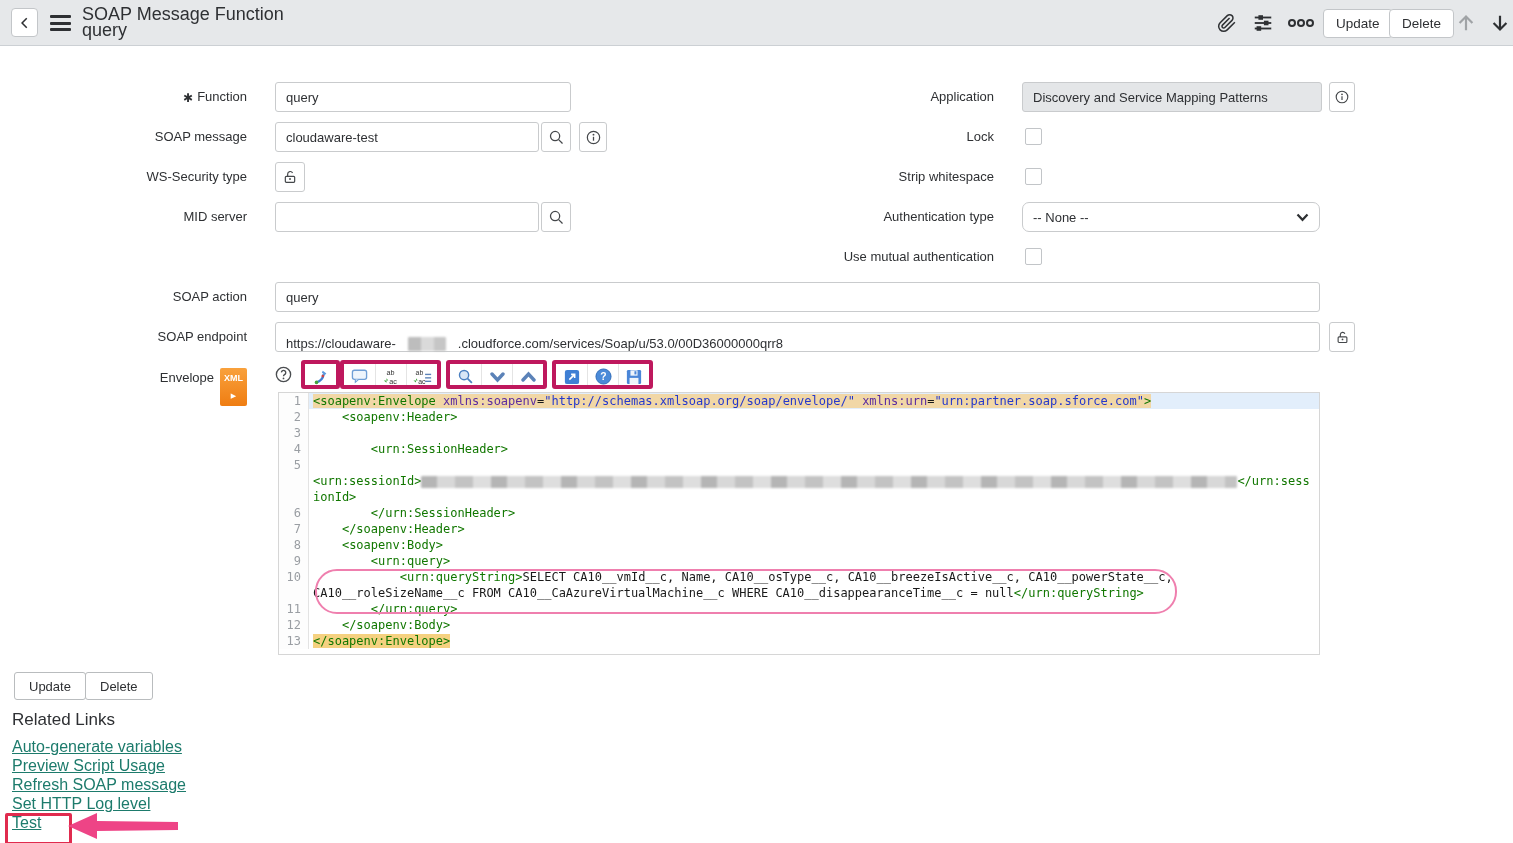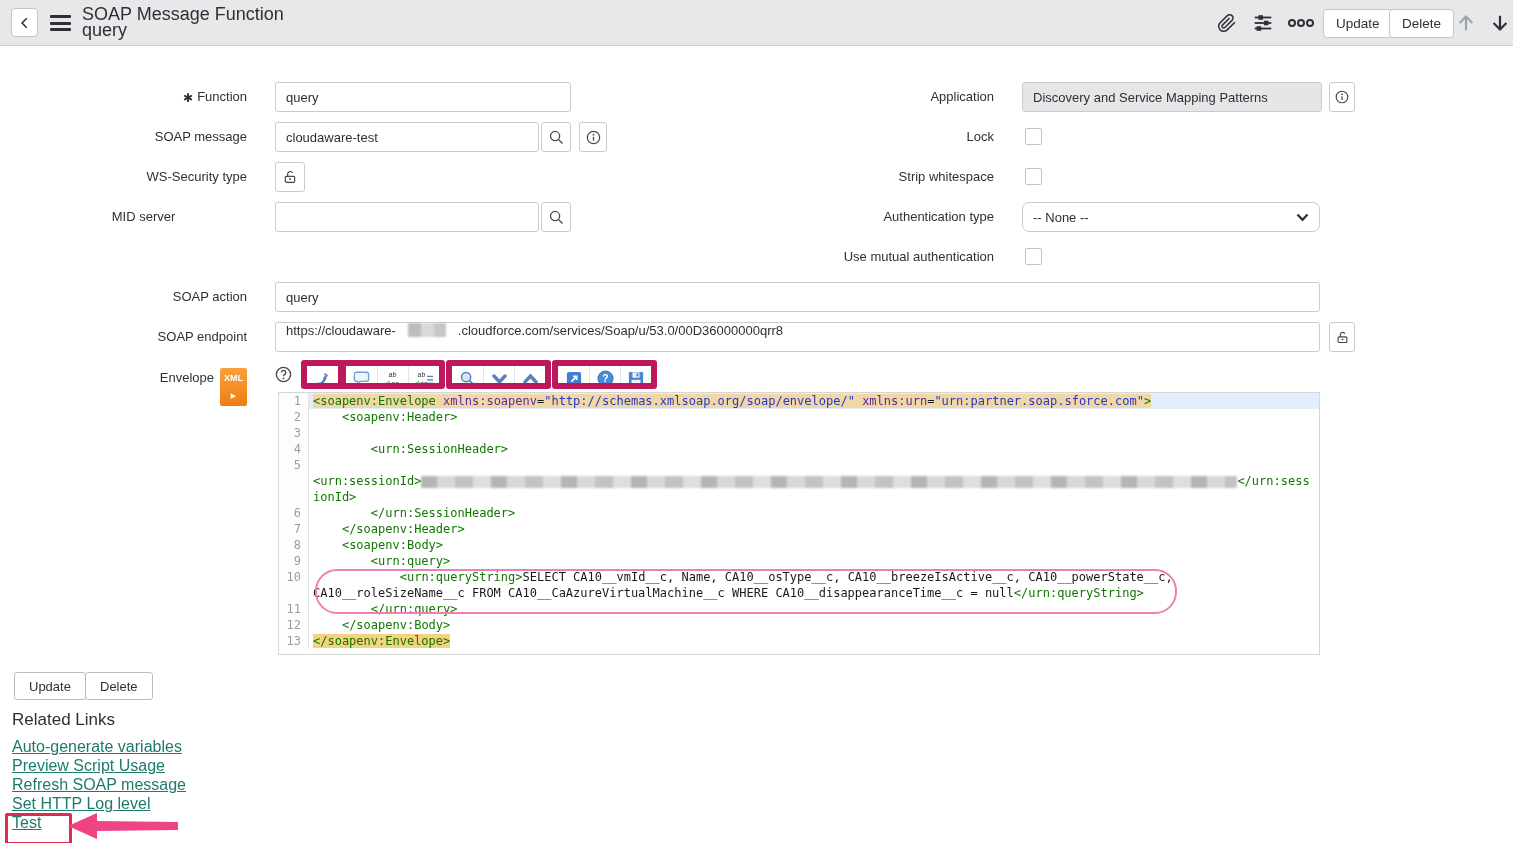--- a/index.html
+++ b/index.html
@@ -13,32 +13,32 @@
   .icon-plain{position:absolute;display:flex;align-items:center;justify-content:center;cursor:pointer;background:none;border:none;}
   .title-wrap{position:absolute;left:82px;top:6px;line-height:16px;font-size:18px;color:#2e3033;}
   .burger{position:absolute;left:50px;top:15px;width:21px;height:16px;cursor:pointer;}
   .burger span{display:block;height:3px;background:#2e3033;border-radius:1px;margin-bottom:3.5px;}
 
   
   .flabel{position:absolute;font-size:13px;color:#2e3033;text-align:right;line-height:16px;}
   .lab-l{left:40px;width:207px;}
   .lab-r{left:740px;width:254px;}
   .inp{position:absolute;height:30px;border:1px solid #c9cbcd;border-radius:3px;box-sizing:border-box;font-size:13px;color:#2e3033;padding:0 10px;font-family:"Liberation Sans","DejaVu Sans",sans-serif;background:#fff;outline:none;}
-  .inp-div{display:flex;align-items:flex-start;gap:12px;}
+  .inp-div{display:flex;align-items:flex-end;gap:12px;}
   .ro{background:#e4e6e8;border-color:#c9cbcd;display:flex;align-items:center;}
   .sqbtn{position:absolute;width:30px;height:30px;background:#fff;border:1px solid #c9cbcd;border-radius:3px;box-sizing:border-box;display:flex;align-items:center;justify-content:center;cursor:pointer;padding:0;}
   .cb{position:absolute;width:17px;height:17px;background:#fff;border:1px solid #c2c5c8;border-radius:2px;box-sizing:border-box;cursor:pointer;}
   .sel{position:absolute;height:30px;border:1px solid #c9cbcd;border-radius:7px;box-sizing:border-box;background:#fff;display:flex;align-items:center;justify-content:space-between;padding:0 10px;font-size:13px;cursor:pointer;}
   .req{color:#2e3033;font-size:12px;margin-right:4px;vertical-align:-1px;}
   .xml-badge{display:inline-flex;align-items:center;gap:2px;background:linear-gradient(#f9a13c,#ef7d12);color:#fff;font-weight:bold;font-size:9px;padding:2px 4px;border-radius:2px;margin-left:6px;vertical-align:1px;flex-direction:column;}
   .xml-badge .arr{font-size:7px;}
   .redact{display:inline-block;background:repeating-linear-gradient(90deg,#bdbdbd 0 13px,#dadada 13px 26px,#c6c6c6 26px 39px,#d2d2d2 39px 52px);filter:blur(0.8px);border-radius:1px;vertical-align:middle;}
 
   
-  .tbgroup{position:absolute;display:inline-flex;border:6px solid #be185d;border-radius:3px;overflow:hidden;background:#fff;height:29px;box-sizing:border-box;}
+  .tbgroup{position:absolute;display:inline-flex;border:4px solid #be185d;border-radius:3px;overflow:hidden;background:#fff;height:29px;box-sizing:border-box;}
   .tbbtn{width:31px;height:25px;background:#fff;display:flex;align-items:center;justify-content:center;border:none;border-left:1px solid #e4e4e4;cursor:pointer;padding:0;}
   .tbbtn:first-child{border-left:none;}
 
   
   .editor{position:absolute;left:278px;top:392px;width:1042px;height:263px;border:1px solid #d6d6d6;box-sizing:border-box;background:#fff;font-family:"DejaVu Sans Mono","Liberation Mono",monospace;font-size:12px;overflow:hidden;}
   .cm-row{display:flex;height:16px;line-height:16px;}
   .cm-gut{width:30px;flex:0 0 30px;text-align:right;padding-right:7px;color:#9a9ea3;border-right:1px solid #e3e3e3;box-sizing:border-box;background:#fdfdfd;}
   .cm-txt{white-space:pre;padding-left:4px;flex:1;}
   .cm-active .cm-txt{background:#e2eefb;}
   .cm-mark{background:#f5d180;}
@@ -135,21 +135,21 @@
 
   <div class="flabel lab-l" style="top:169px;">WS-Security type</div>
   <button class="sqbtn" style="left:275px;top:162px;">
     <svg width="16" height="16" viewBox="0 0 24 24">
         <rect x="5" y="11" width="14" height="9" rx="1.5" fill="none" stroke="#44474a" stroke-width="1.8"></rect>
         <path d="M8.5 11V7.5a3.8 3.8 0 0 1 7.3-1.4" fill="none" stroke="#44474a" stroke-width="1.8"></path>
         <circle cx="12" cy="15" r="1.4" fill="#44474a"></circle>
       </svg>
   </button>
 
-  <div class="flabel lab-l" style="top:209px;text-align:center;">MID server</div>
+  <div class="flabel lab-l" style="top:209px;">MID server</div>
   <input class="inp" style="left: 275px; top: 202px; width: 264px;" value="">
   <button class="sqbtn" style="left:541px;top:202px;">
     <svg width="17" height="17" viewBox="0 0 24 24">
         <circle cx="10" cy="10" r="6.5" fill="none" stroke="#44474a" stroke-width="1.8"></circle>
         <line x1="15" y1="15" x2="20.5" y2="20.5" stroke="#44474a" stroke-width="1.8"></line>
       </svg>
   </button>
 
   <div class="flabel lab-r" style="top:89px;">Application</div>
   <div class="inp ro" style="left:1022px;top:82px;width:300px;">Discovery and Service Mapping Patterns</div>

